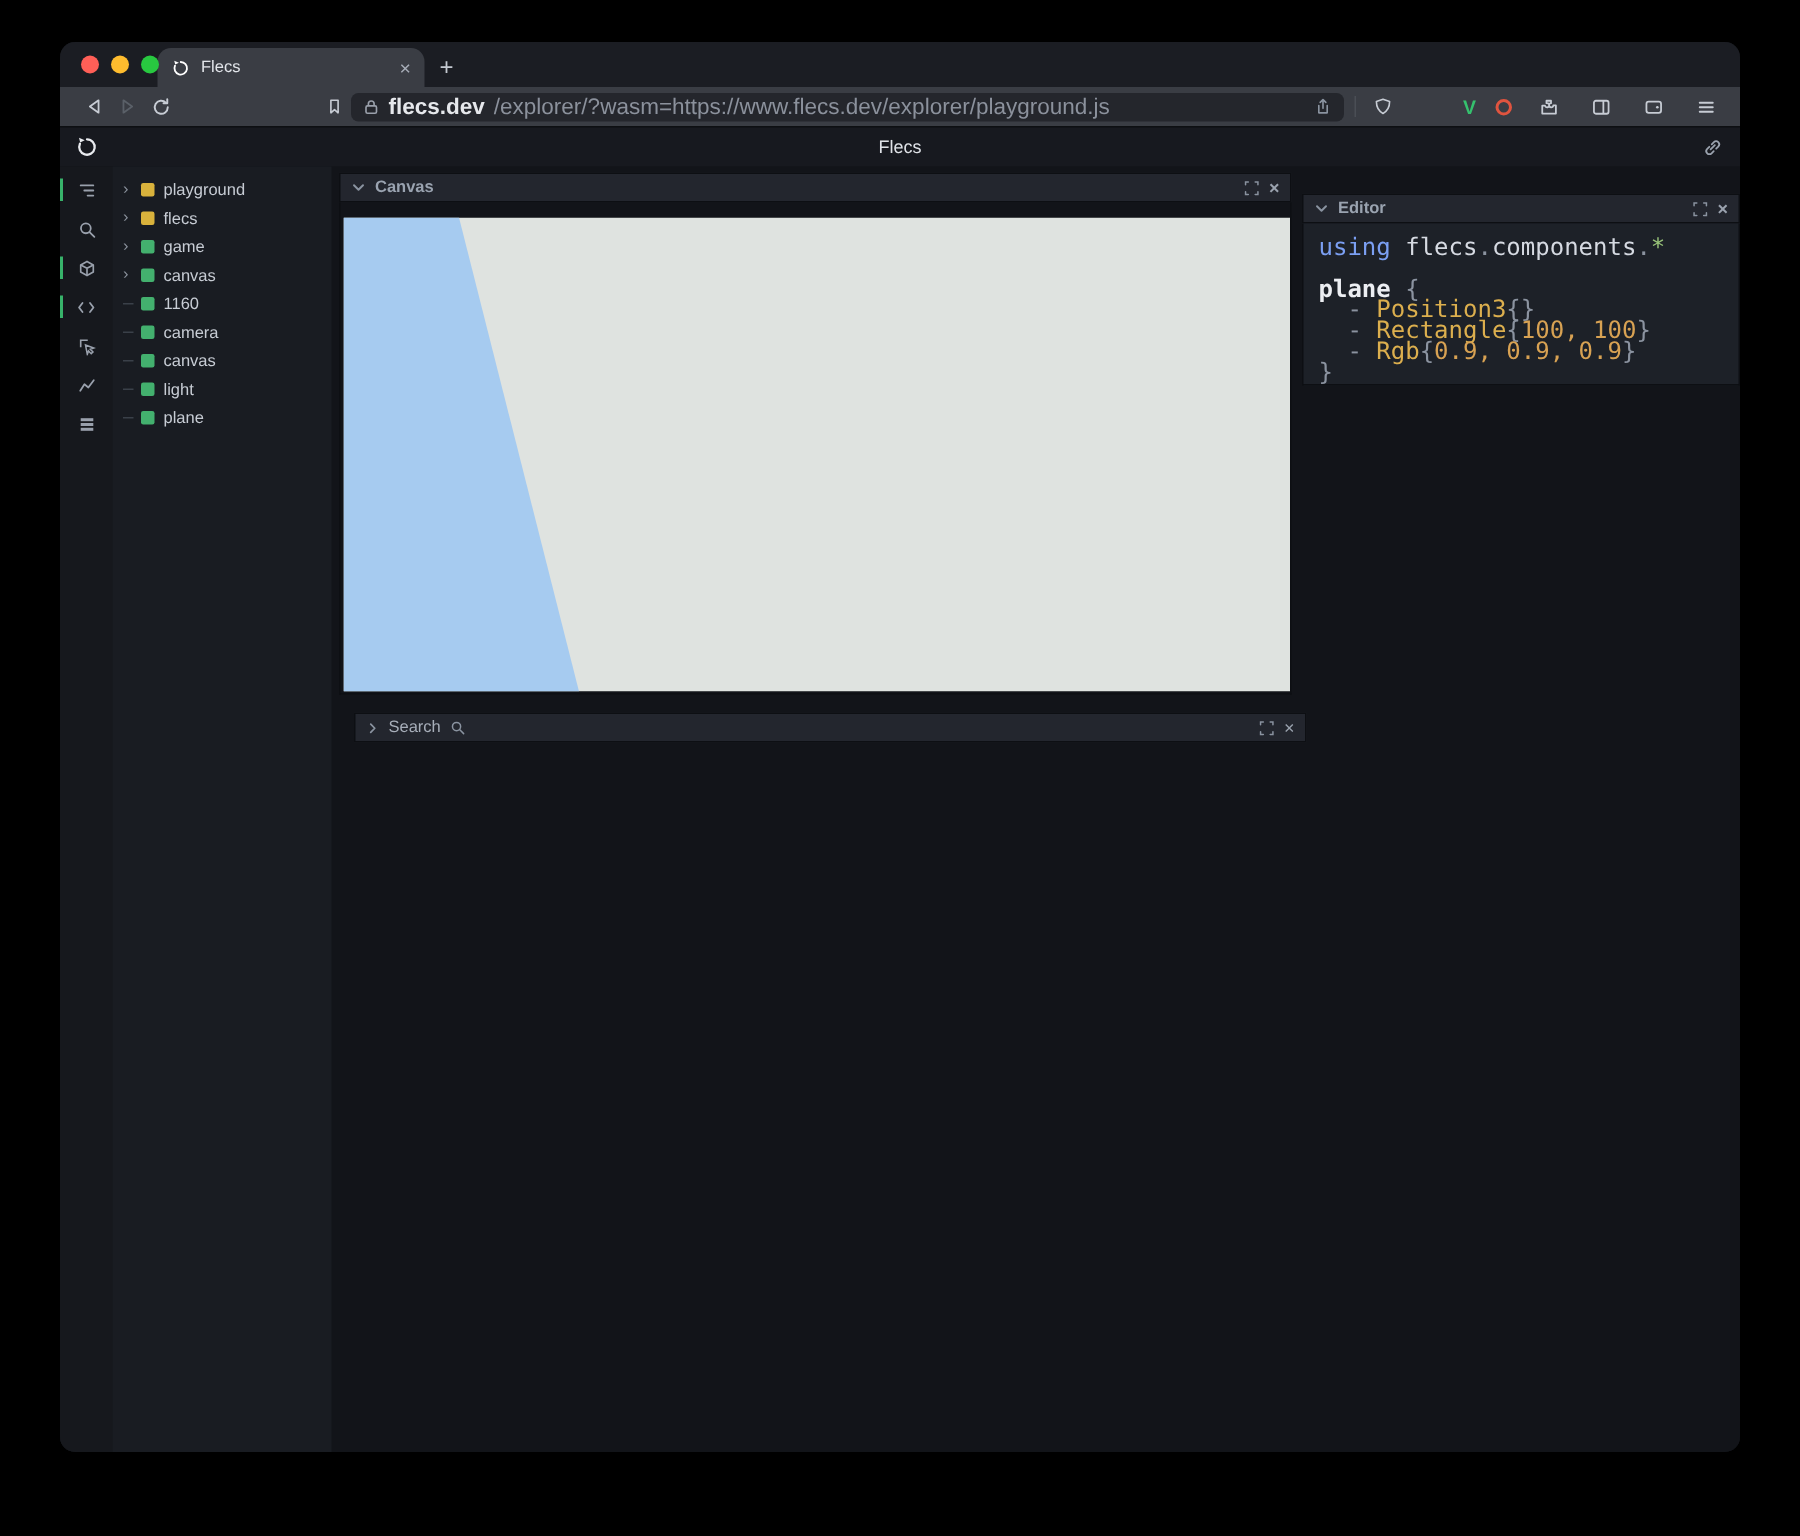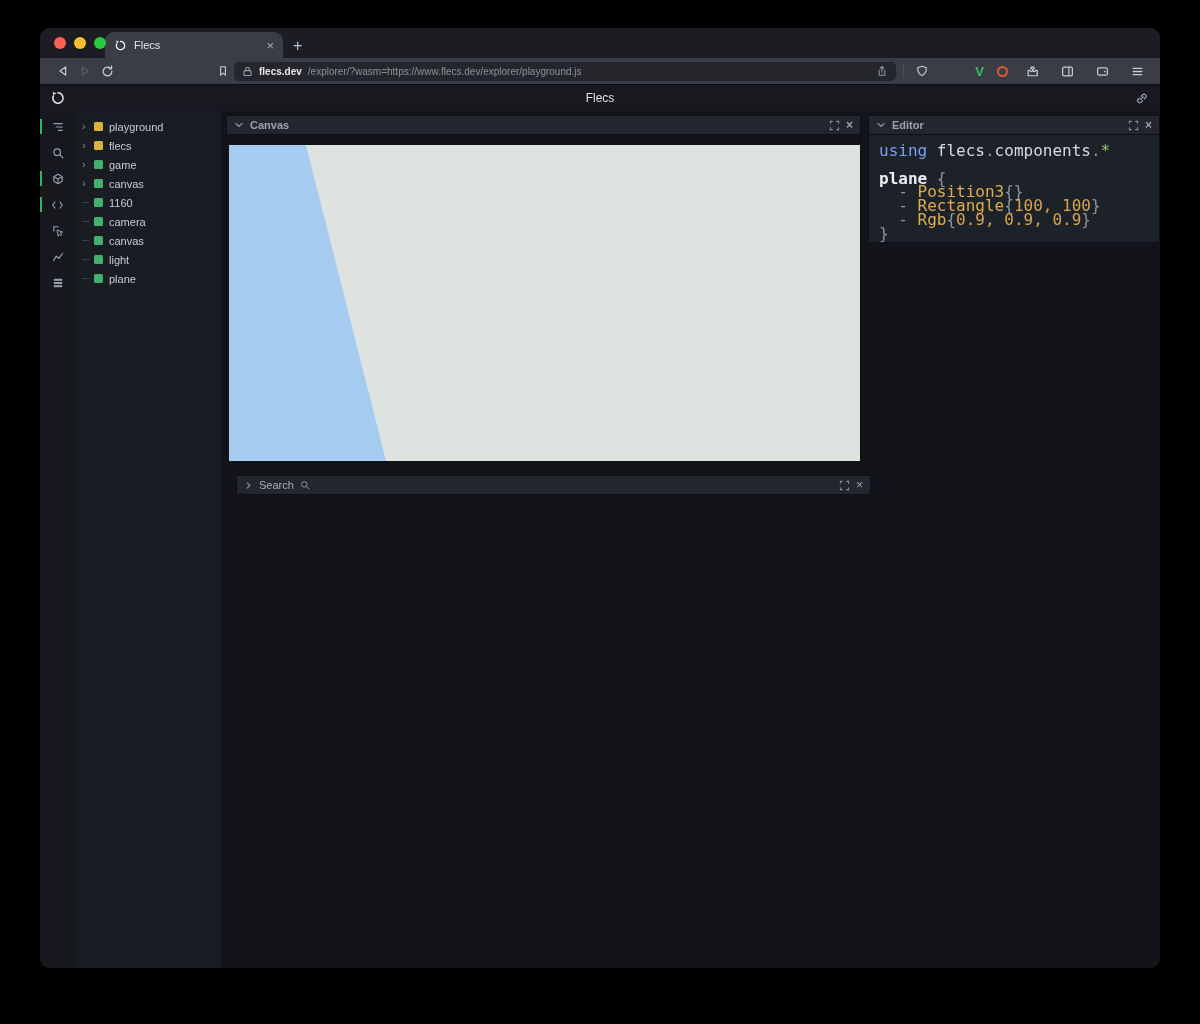--- a/index.html
+++ b/index.html
@@ -15,21 +15,21 @@
   .tab{margin-left:65px;width:178px;height:26px;background:#3a3d44;border-radius:9px 9px 0 0;
     display:flex;align-items:center;gap:7px;padding:0 9px;color:#e2e5ea;font-size:11px}
   .tab .title{flex:1;white-space:nowrap;overflow:hidden}
   .tab-close{color:#a7adb8;font-size:13px;line-height:1}
   .newtab{margin-left:10px;margin-bottom:4px;color:#c3c8d0;font-size:16px;line-height:1}
   .navbar{height:26px;background:#3a3d44;display:flex;align-items:center;padding:0 12px;color:#c7ccd4}
   .nbtn{width:22px;height:20px;display:flex;align-items:center;justify-content:center;color:#c7ccd4}
   .nbtn.dim{color:#5a6068}
   .nav-spacer{width:94px}
   .urlbar{width:662px;height:19px;background:#24262c;border-radius:5px;display:flex;align-items:center;
-    padding:0 8px;gap:6px;color:#9aa0ab;font-size:10px}
+    padding:0 8px;gap:6px;color:#9aa0ab;font-size:15px}
   .urlbar .domain{color:#e6e8ec;font-weight:bold}
   .urlbar .path{color:#8b919c;white-space:nowrap;overflow:hidden}
   .urlbar .grow{flex:1}
   .vdiv{width:1px;height:14px;background:#4a4e55;margin:0 7px}
   .right-ext{margin-left:auto;display:flex;align-items:center;gap:13px}
   .ext-v{color:#35c16e;font-weight:bold;font-size:13px}
   .ext-ring{width:11px;height:11px;border-radius:50%;border:2.5px solid #e0543f}
   
   .page-header{height:27px;background:#17191f;border-top:1px solid #0d0f12;position:relative;
     display:flex;align-items:center;color:#e8eaee}
@@ -56,21 +56,21 @@
     gap:6px;padding:0 7px;font-size:11px;font-weight:bold;color:#9aa3b0}
   .panel-header .grow{flex:1}
   .pbtn{color:#8a93a0;display:flex;align-items:center}
   .px{color:#9aa2ae;font-size:12px;line-height:1}
   .canvas-panel{left:186px;top:4px;width:635px}
   .canvas-body{height:328px;background:#121419;border:1px solid #0d0f13;border-top:none;padding:10px 2px 2px}
   .canvas-body svg{display:block}
   .scene-bg{fill:#dfe3e0}.scene-plane{fill:#a6cbf0}
   .search-panel{left:196px;top:364px;width:635px}
   .search-panel .panel-header{font-weight:normal;color:#a7aeb9}
-  .editor-panel{left:828px;top:4px;width:292px}
+  .editor-panel{left:828px;top:18px;width:292px}
   .editor-body{height:108px;background:#1d2128;border:1px solid #0d0f13;border-top:none;
     padding:6px 10px;font-family:"DejaVu Sans Mono",monospace;font-size:16px}
   .cline{height:13.8px;white-space:pre}
   .kw{color:#7b9ff2}.id{color:#d6dae2}.p{color:#8b93a0}.star{color:#98c379}
   .ent{color:#eceef2;font-weight:bold}.type{color:#dcaf4e}.num{color:#d8a253}
   svg.i{display:block}
 </style>
 </head>
 <body>
 

